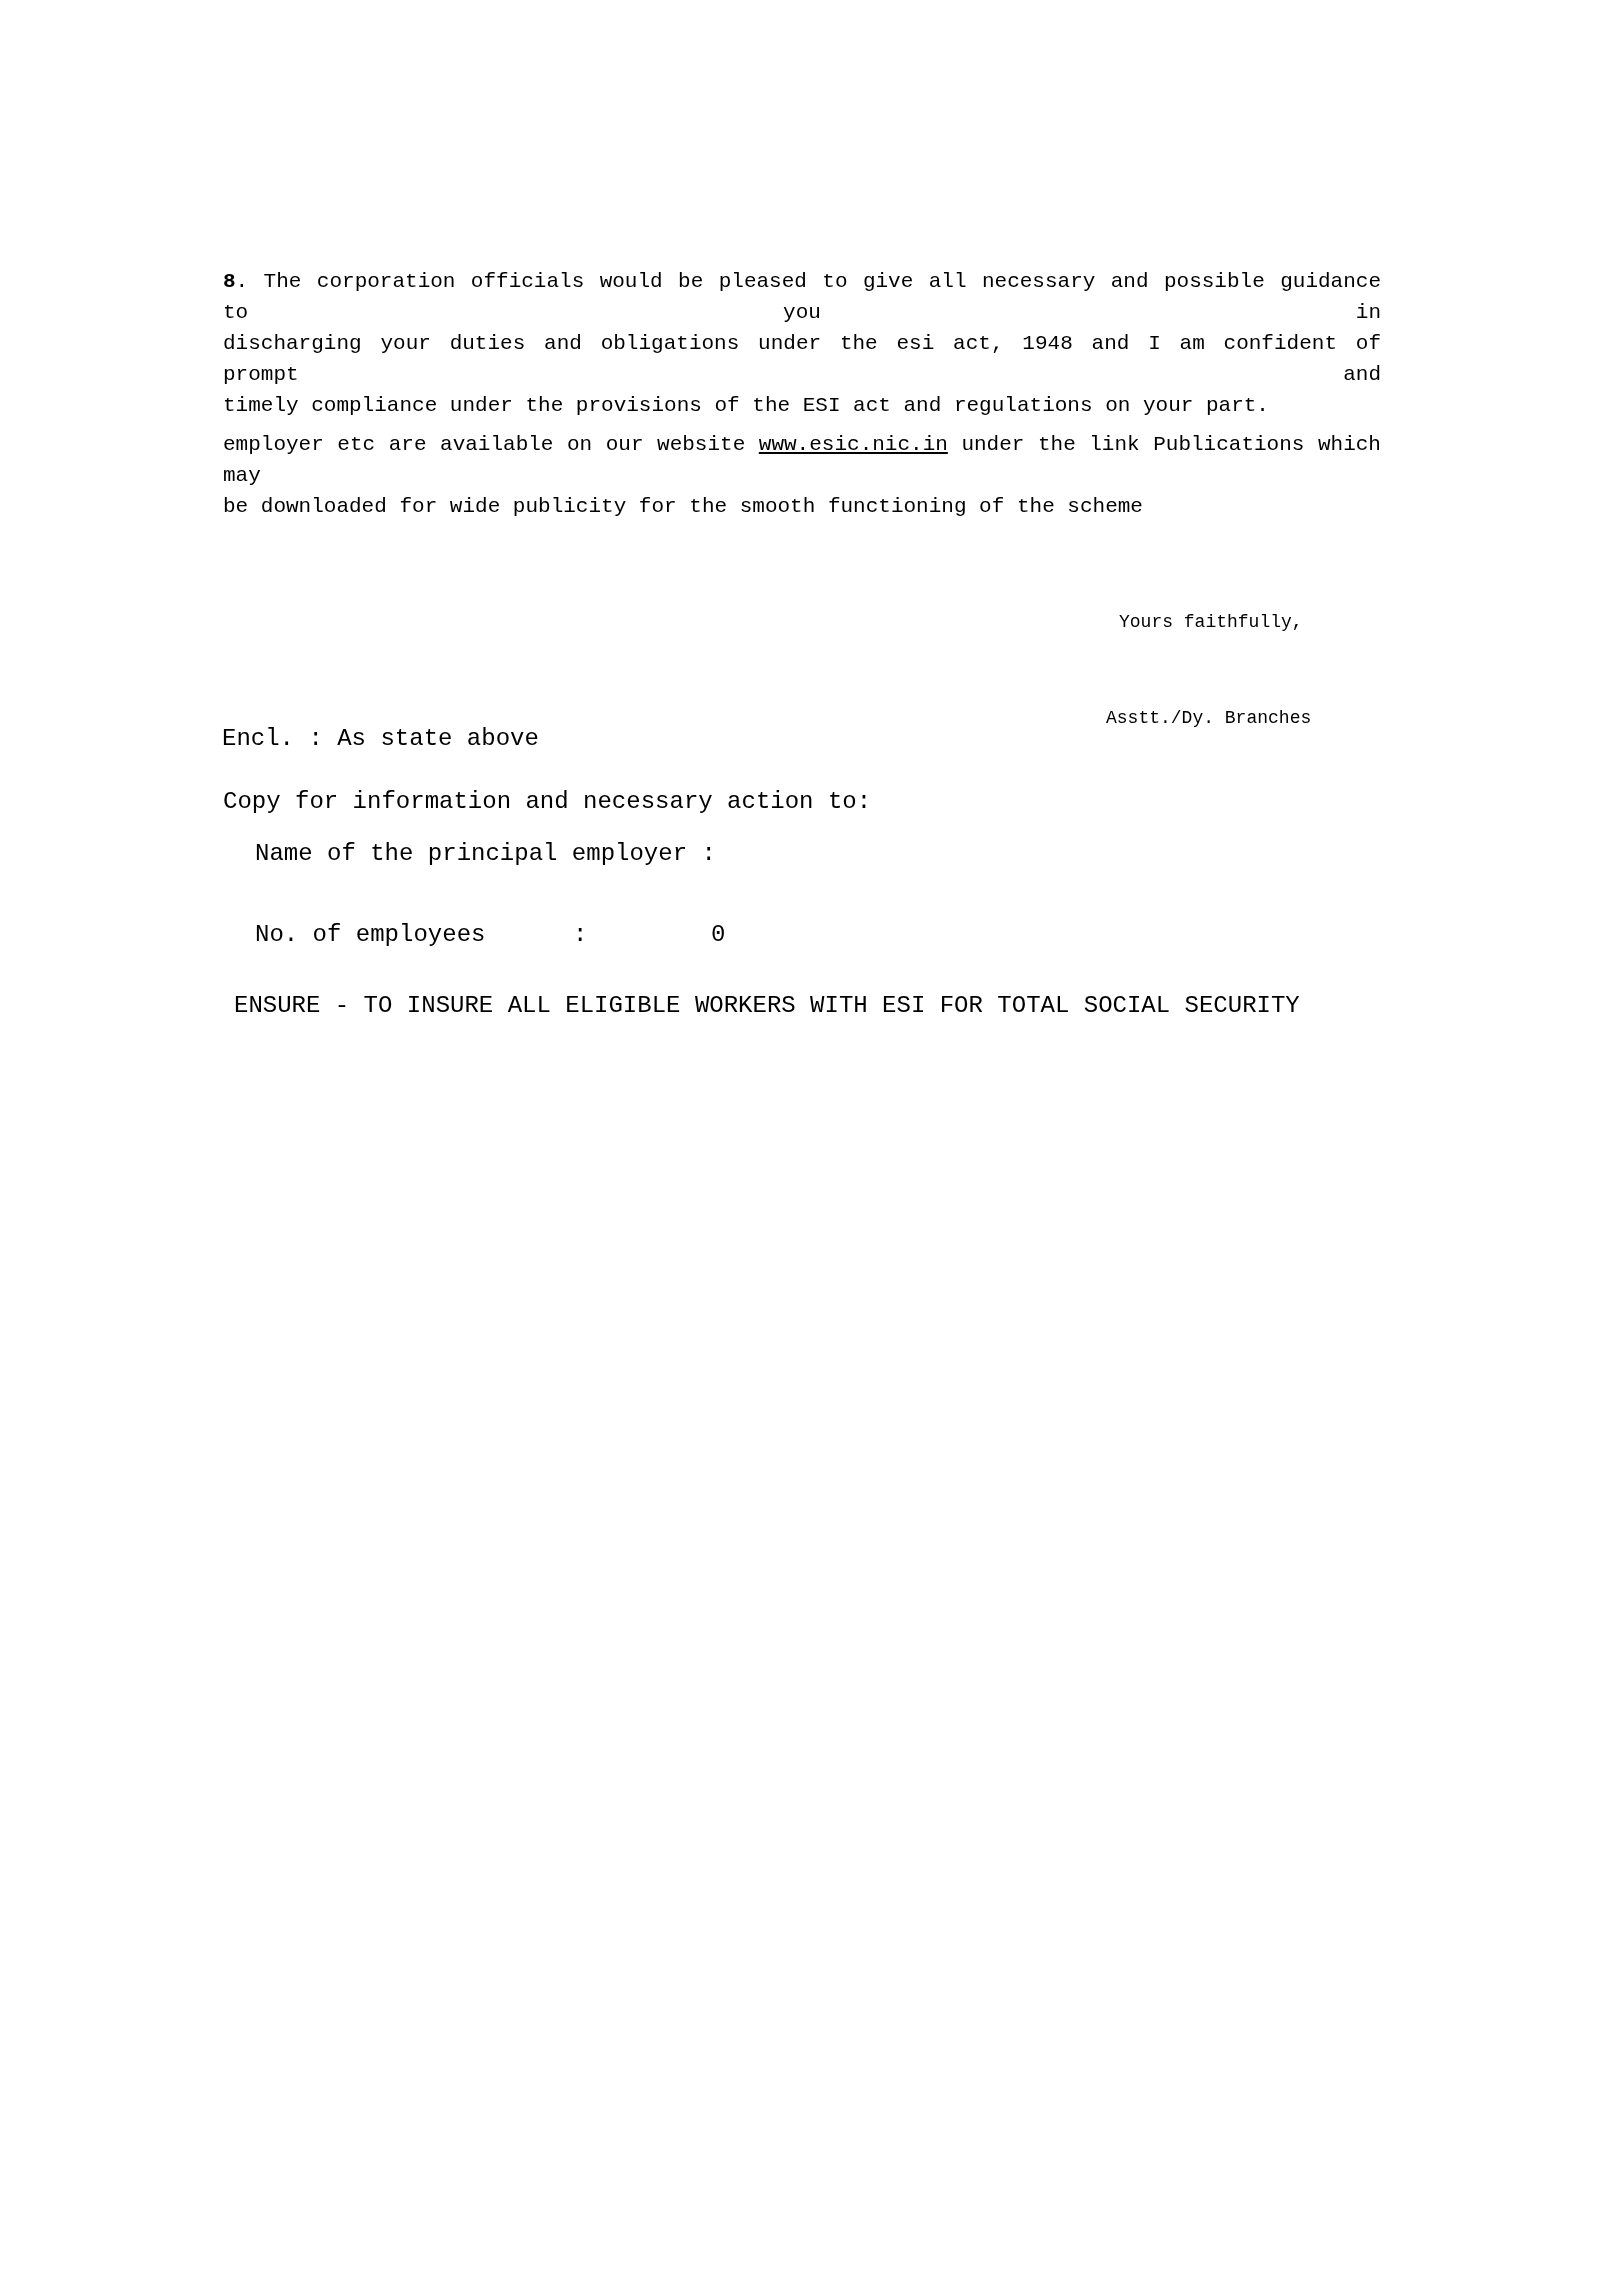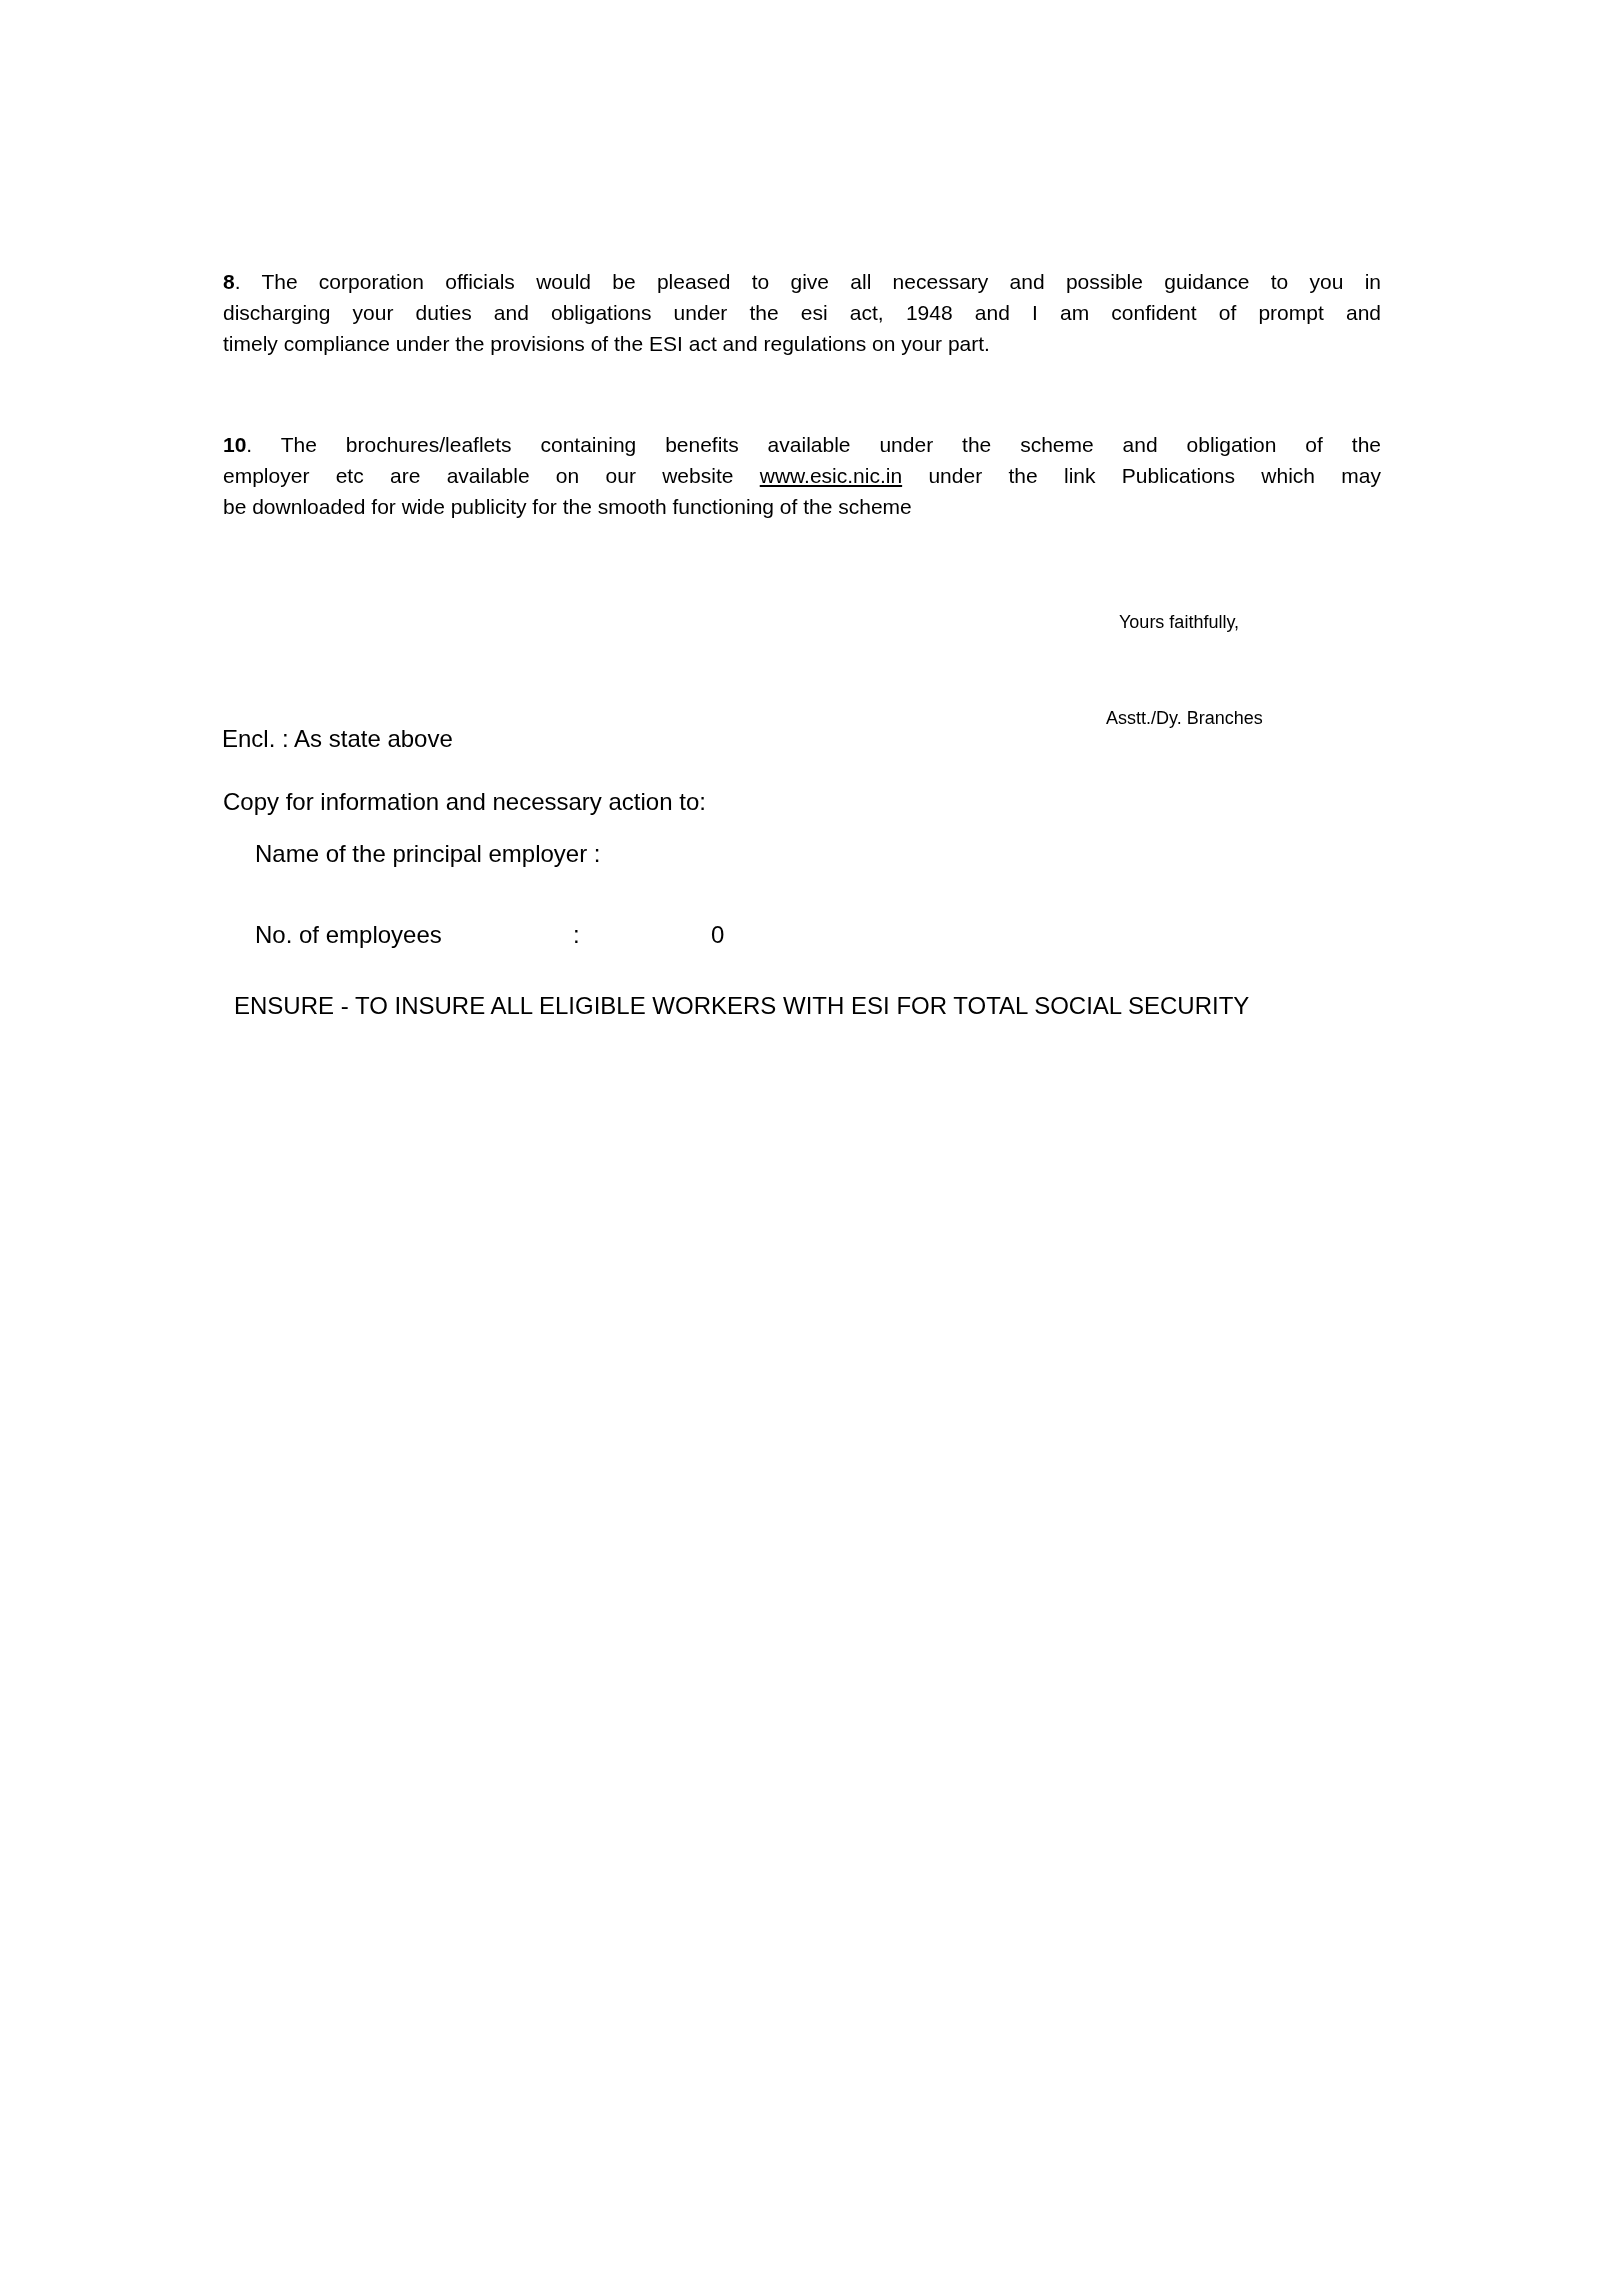--- a/index.html
+++ b/index.html
@@ -6,21 +6,21 @@
     margin: 0;
     padding: 0;
     background: #ffffff;
   }
   .page {
     position: relative;
     width: 1424px;
     height: 2291px;
     background: #ffffff;
     color: #000000;
-    font-family: Liberation Sans, sans-serif;
+    font-family: Liberation Mono, monospace;
     overflow: hidden;
   }
   .para {
     position: absolute;
     left: 223px;
     width: 1158px;
     font-size: 21px;
     line-height: 31px;
   }
   .jline {               
@@ -58,21 +58,20 @@
 <div class="page">
 
   <div class="para" style="top:266px">
     <div class="jline"><span class="pnum">8</span><span>. The corporation officials would be pleased to give all necessary and possible guidance to you in</span></div>
     <div class="jline">discharging your duties and obligations under the esi act, 1948 and I am confident of prompt and</div>
     <div class="lline">timely compliance under the provisions of the ESI act and regulations on your part.</div>
   </div>
 
 
   <div class="para" style="top:429px">
-    <div class="jline"><span class="pnum">10</span><span>. The  brochures/leaflets containing benefits available under the scheme and obligation of the</span></div>
     <div class="jline"><span>employer etc are available on our website </span><span class="link">www.esic.nic.in</span><span> under the link Publications which may</span></div>
     <div class="lline">be downloaded for wide publicity for the smooth functioning of the scheme</div>
   </div>
 
 
   <div class="sig" style="left:1119px; top:608px">Yours faithfully,</div>
   <div class="sig" style="left:1106px; top:704px">Asstt./Dy. Branches</div>
 
   <div class="foot" style="left:222px; top:724px">Encl. : As state above</div>
   <div class="foot" style="left:223px; top:787px">Copy for information and necessary action to:</div>

